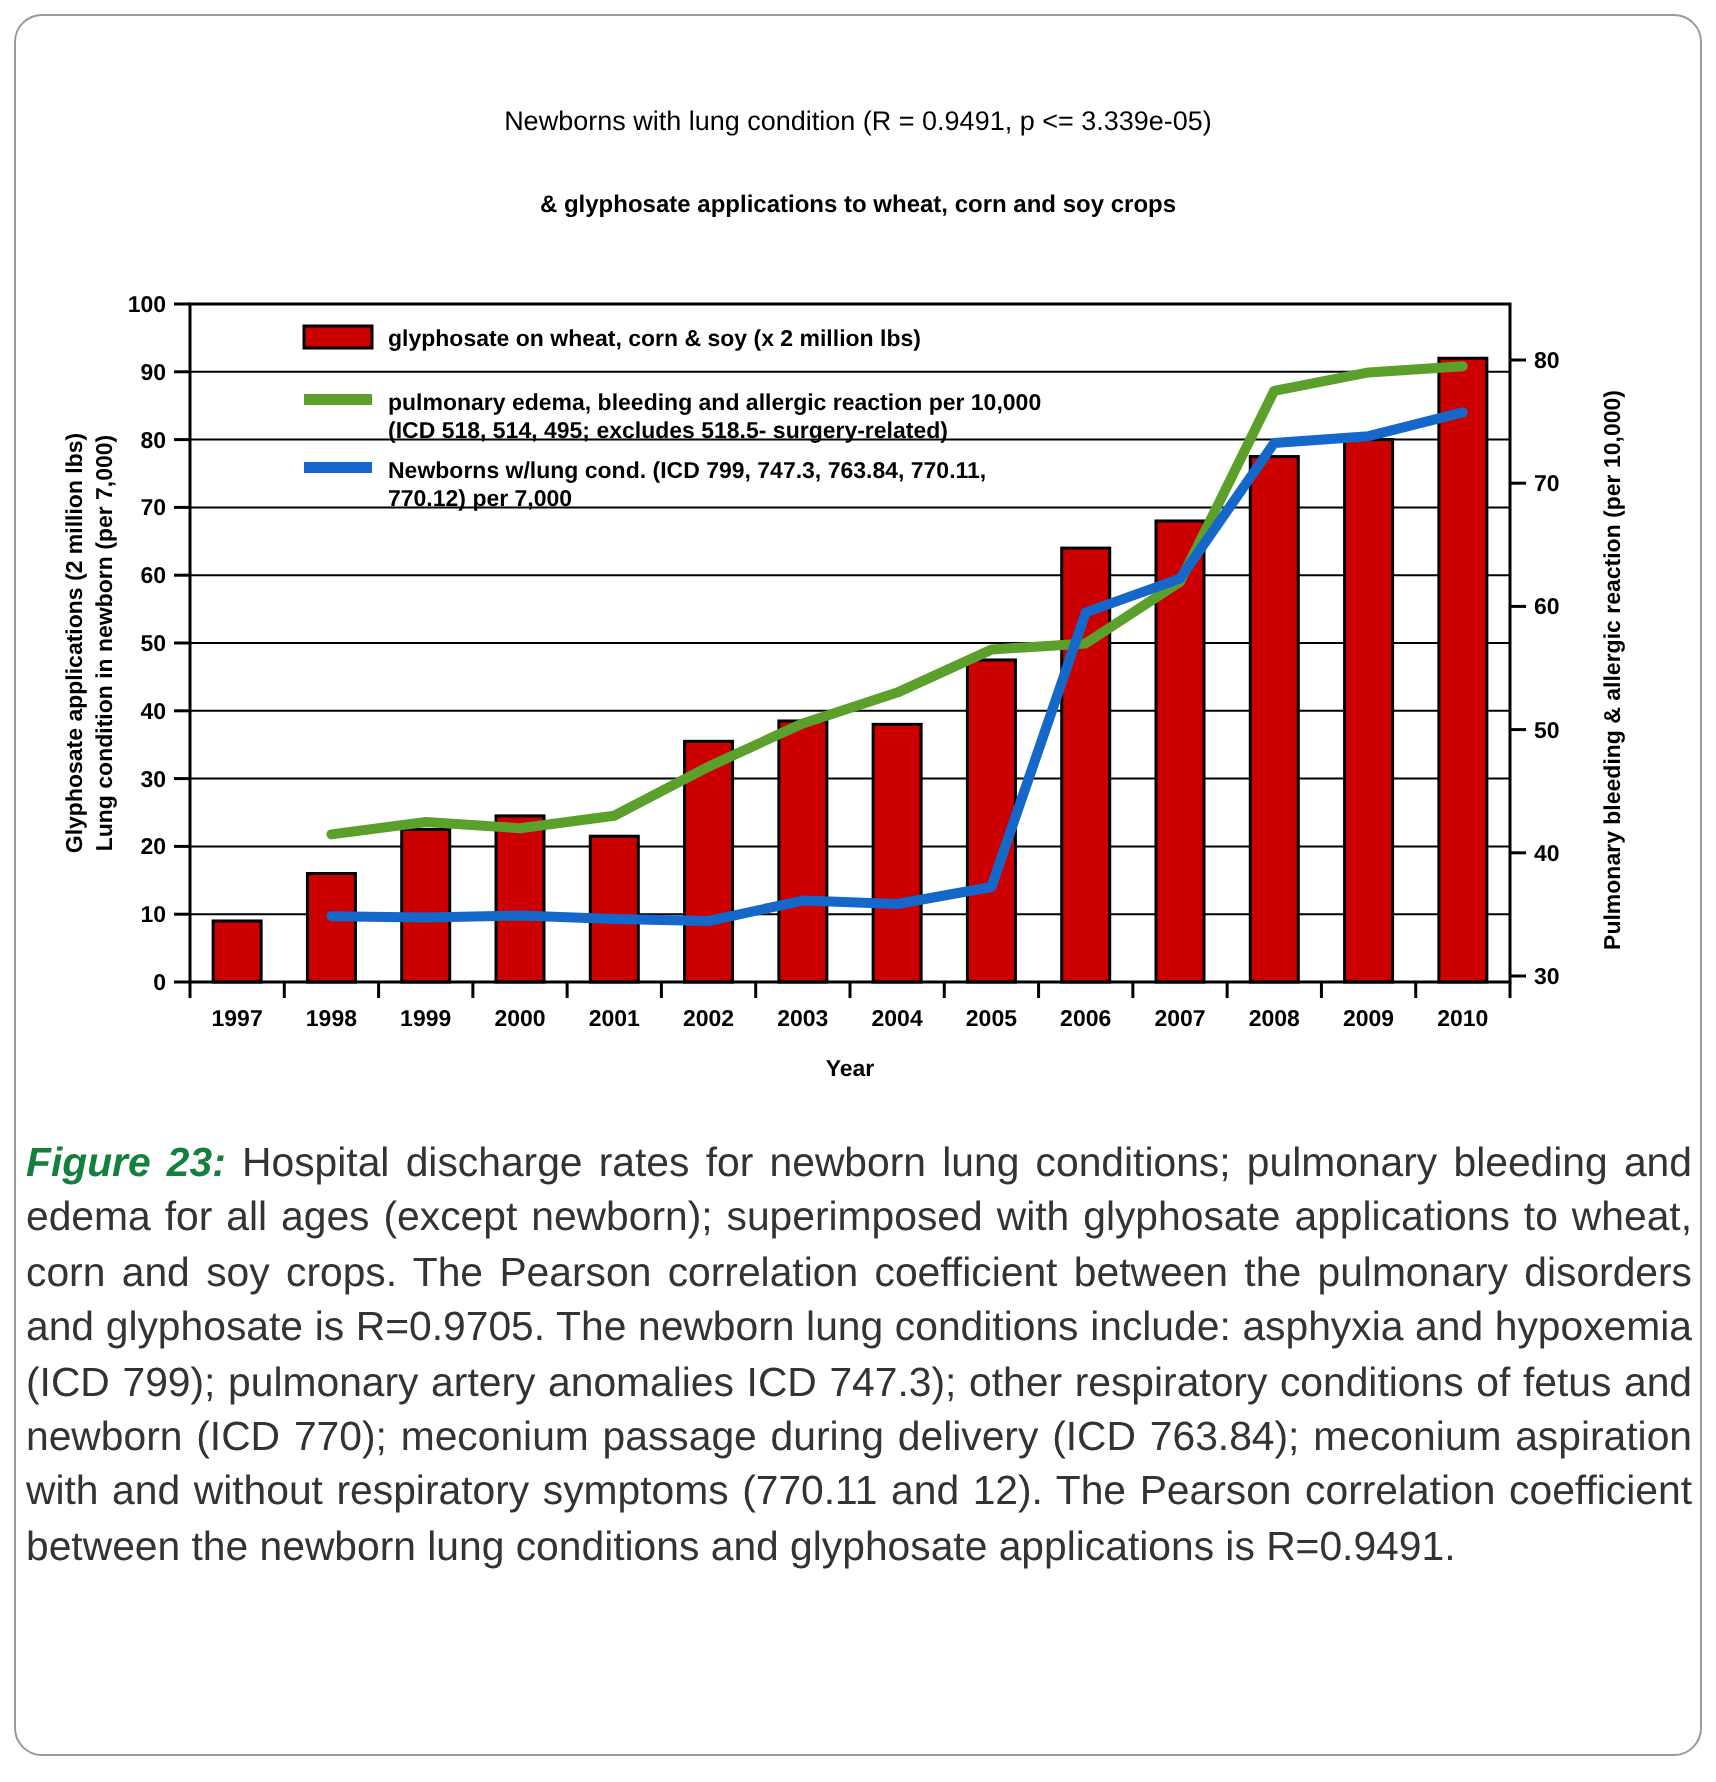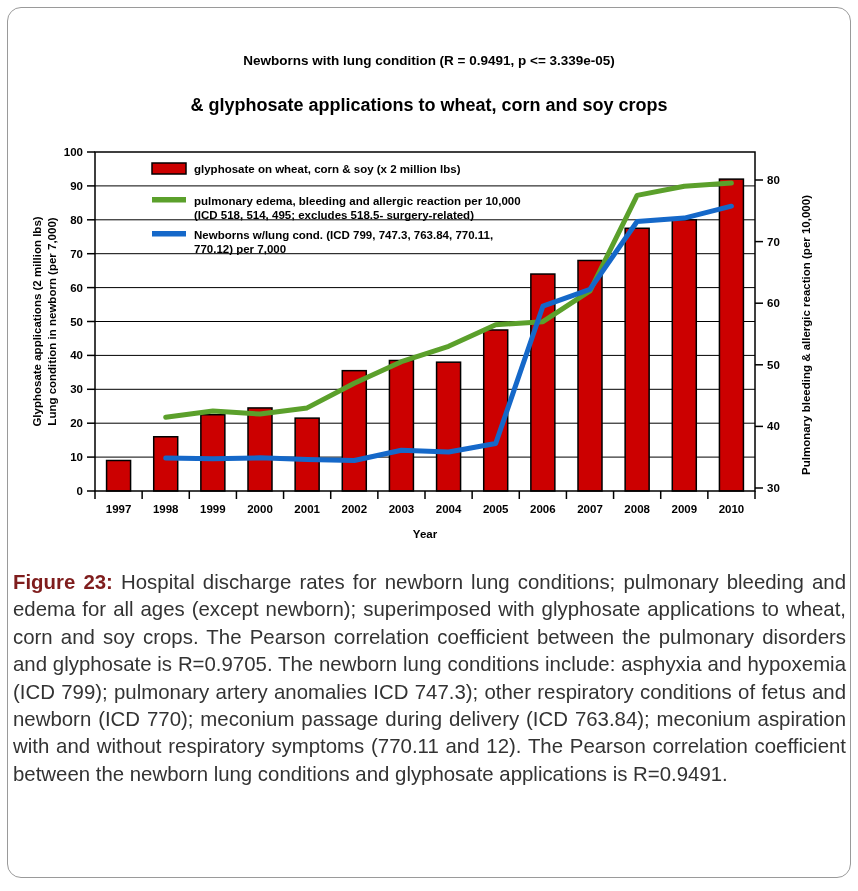--- a/index.html
+++ b/index.html
@@ -1,25 +1,25 @@
 <!DOCTYPE html>
 <html><head>
 <meta charset="utf-8">
 <style>
   html,body{margin:0;padding:0;background:#fff;width:858px;height:891px;overflow:hidden;
             font-family:"Liberation Sans",sans-serif;}
   .frame{position:absolute;left:7px;top:7px;width:842px;height:869px;
          border:1.5px solid #9a9a9a;border-radius:14px;background:#fff;}
   .titles{position:absolute;left:0;top:51px;width:858px;text-align:center;color:#000;}
-  .titles .tline{font-size:13.5px;font-weight:700;line-height:19.5px;}
-  .subtitle{font-size:18px;font-weight:700;margin-top:24px;}
+  .titles .tline{font-size:13.5px;font-weight:400;line-height:19.5px;}
+  .subtitle{font-size:12px;font-weight:700;margin-top:24px;}
   #chart{position:absolute;left:0;top:130px;width:858px;height:432px;}
   .caption{position:absolute;left:13px;top:569px;width:833px;margin:0;
            font-size:20.4px;line-height:27.4px;color:#333;text-align:justify;}
-  .cap-label{font-weight:700;color:#7f1d1d;}
+  .cap-label{font-weight:700;color:#15803d;font-style:italic;}
   svg text{font-family:"Liberation Sans",sans-serif;}
 </style>
 </head>
 <body>
 
 <div class="frame"></div>
 
 <div class="titles">
   <div class="tline">Newborns with lung condition (R = 0.9491, p &lt;= 3.339e-05)</div>
   <div class="subtitle">&amp; glyphosate applications to wheat, corn and soy crops</div>

